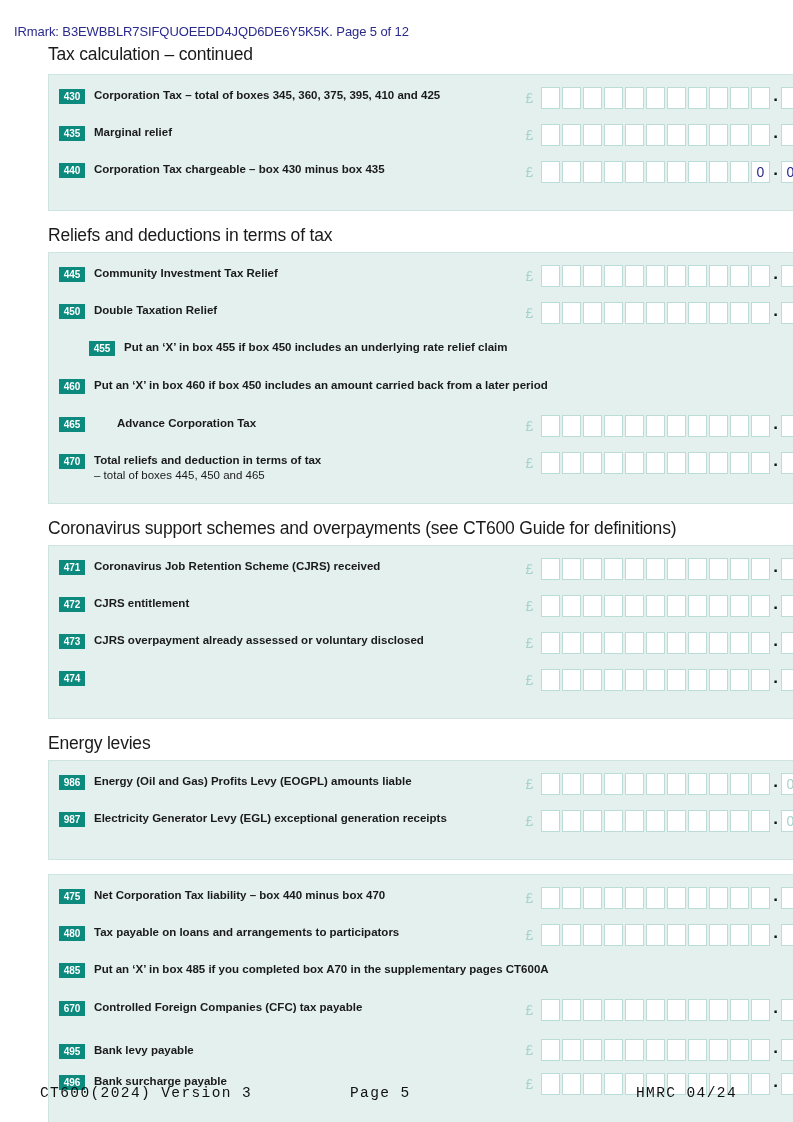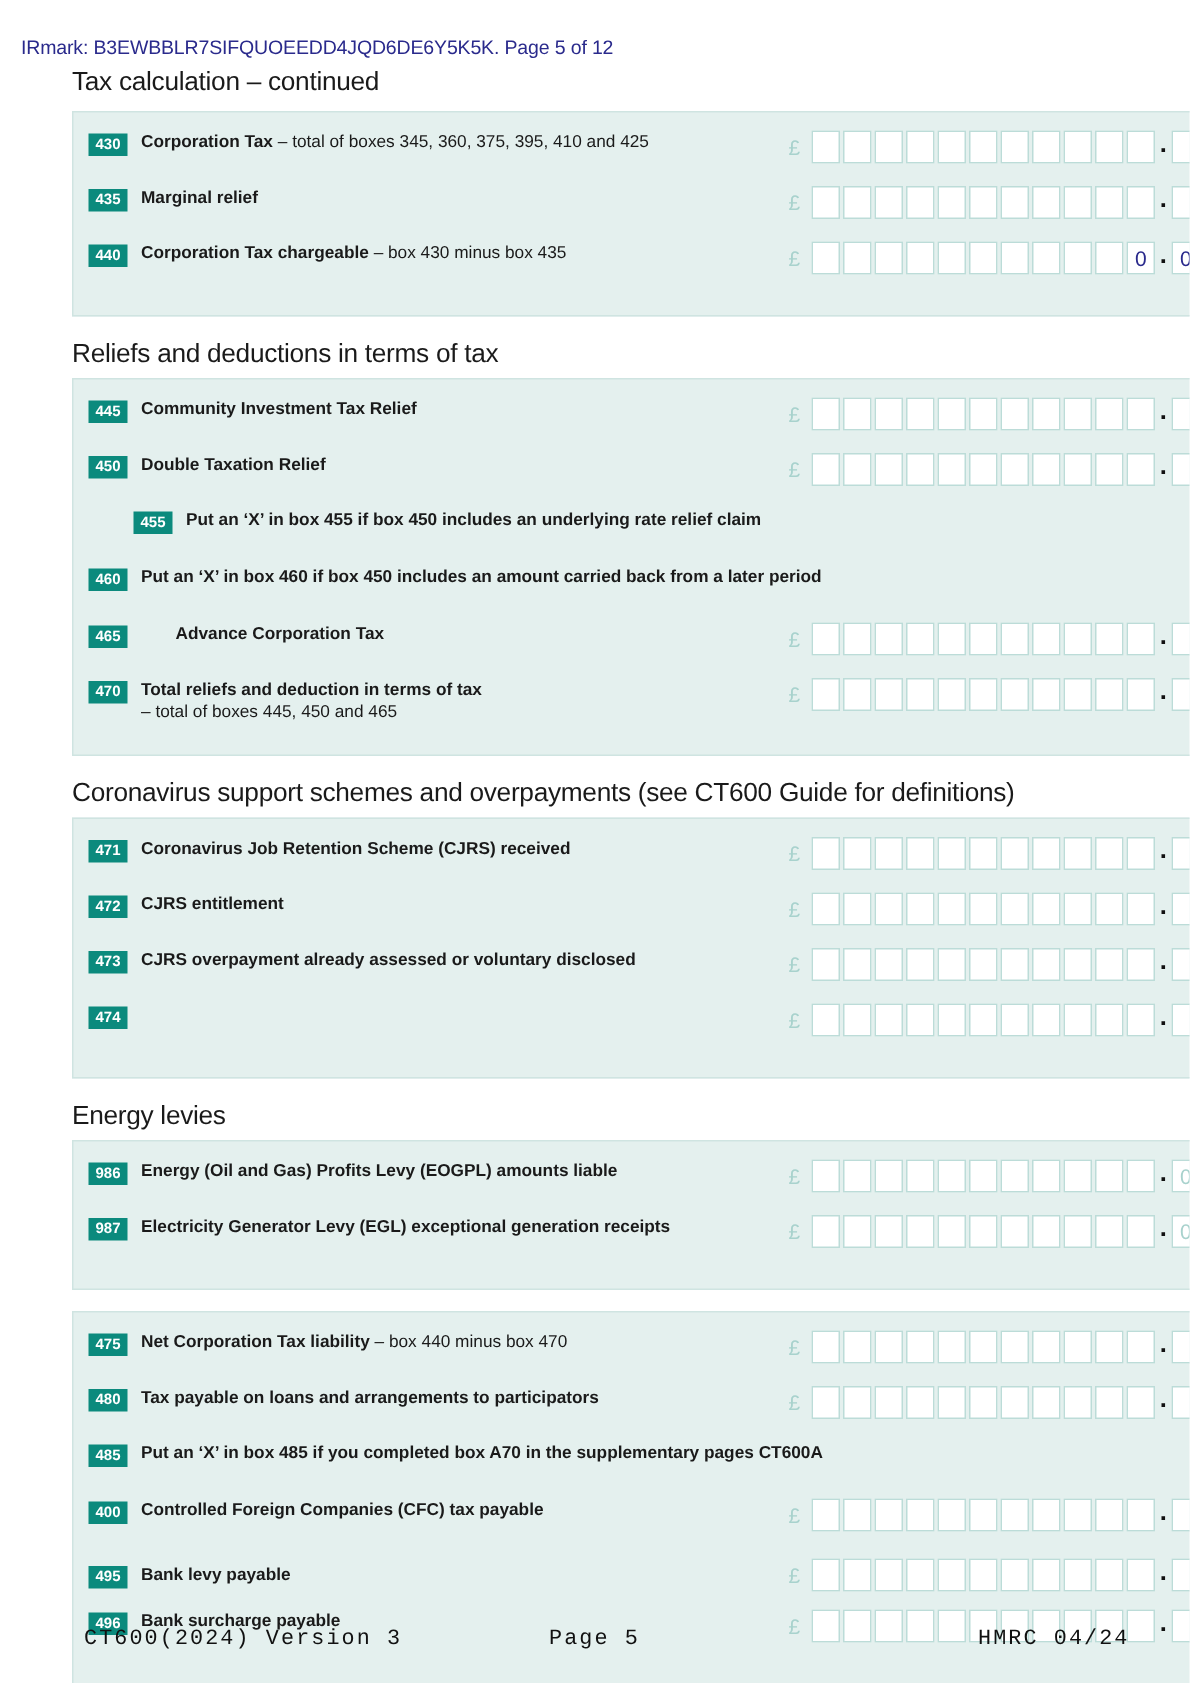--- a/index.html
+++ b/index.html
@@ -73,21 +73,21 @@
 
   .lbl {
     flex: 1 1 auto;
     font-size: 11.5px;
     line-height: 14.5px;
     font-weight: bold;
     color: #1a1a1a;
     padding-left: 9px;
     padding-top: 1px;
   }
-  .lbl .reg { font-weight: normal; }
+  .lbl .reg { font-weight: bold; }
   .lbl .sub { font-weight: normal; display: block; }
 
   
   .grid {
     flex: 0 0 auto;
     display: flex;
     align-items: flex-start;
     gap: 2px;
     margin-left: auto;
   }
@@ -123,21 +123,21 @@
     flex: 0 0 auto;
     width: 21px;
     height: 25px;
     background: #ffffff;
     border: 1px solid #9fd0cb;
     margin-left: auto;
   }
 
   .footer {
     position: absolute;
-    left: 56px;
+    left: 40px;
     top: 1085px;
     width: 697px;
     font-family: "Liberation Mono", monospace;
     font-size: 14.5px;
     letter-spacing: 1.4px;
     color: #111;
     display: flex;
   }
   .footer .f1 { flex: 0 0 310px; }
   .footer .f2 { flex: 0 0 200px; }
@@ -489,21 +489,21 @@
           <div class="cell"></div>
           <div class="cell"></div>
         </div>
       </div>
       <div class="row" style="margin-bottom: 10px;">
         <div class="badge">485</div>
         <div class="lbl"><span>Put an ‘X’ in box 485 if you completed box A70 in the supplementary pages CT600A</span></div>
         <div class="tick"></div>
       </div>
       <div class="row" style="margin-bottom: 9px;">
-        <div class="badge">400</div>
+        <div class="badge">670</div>
         <div class="lbl"><span>Controlled Foreign Companies (CFC) tax payable</span></div>
         <div class="grid">
           <div class="cell pound">£</div>
           <div class="cell"></div>
           <div class="cell"></div>
           <div class="cell"></div>
           <div class="cell"></div>
           <div class="cell"></div>
           <div class="cell"></div>
           <div class="cell"></div>

